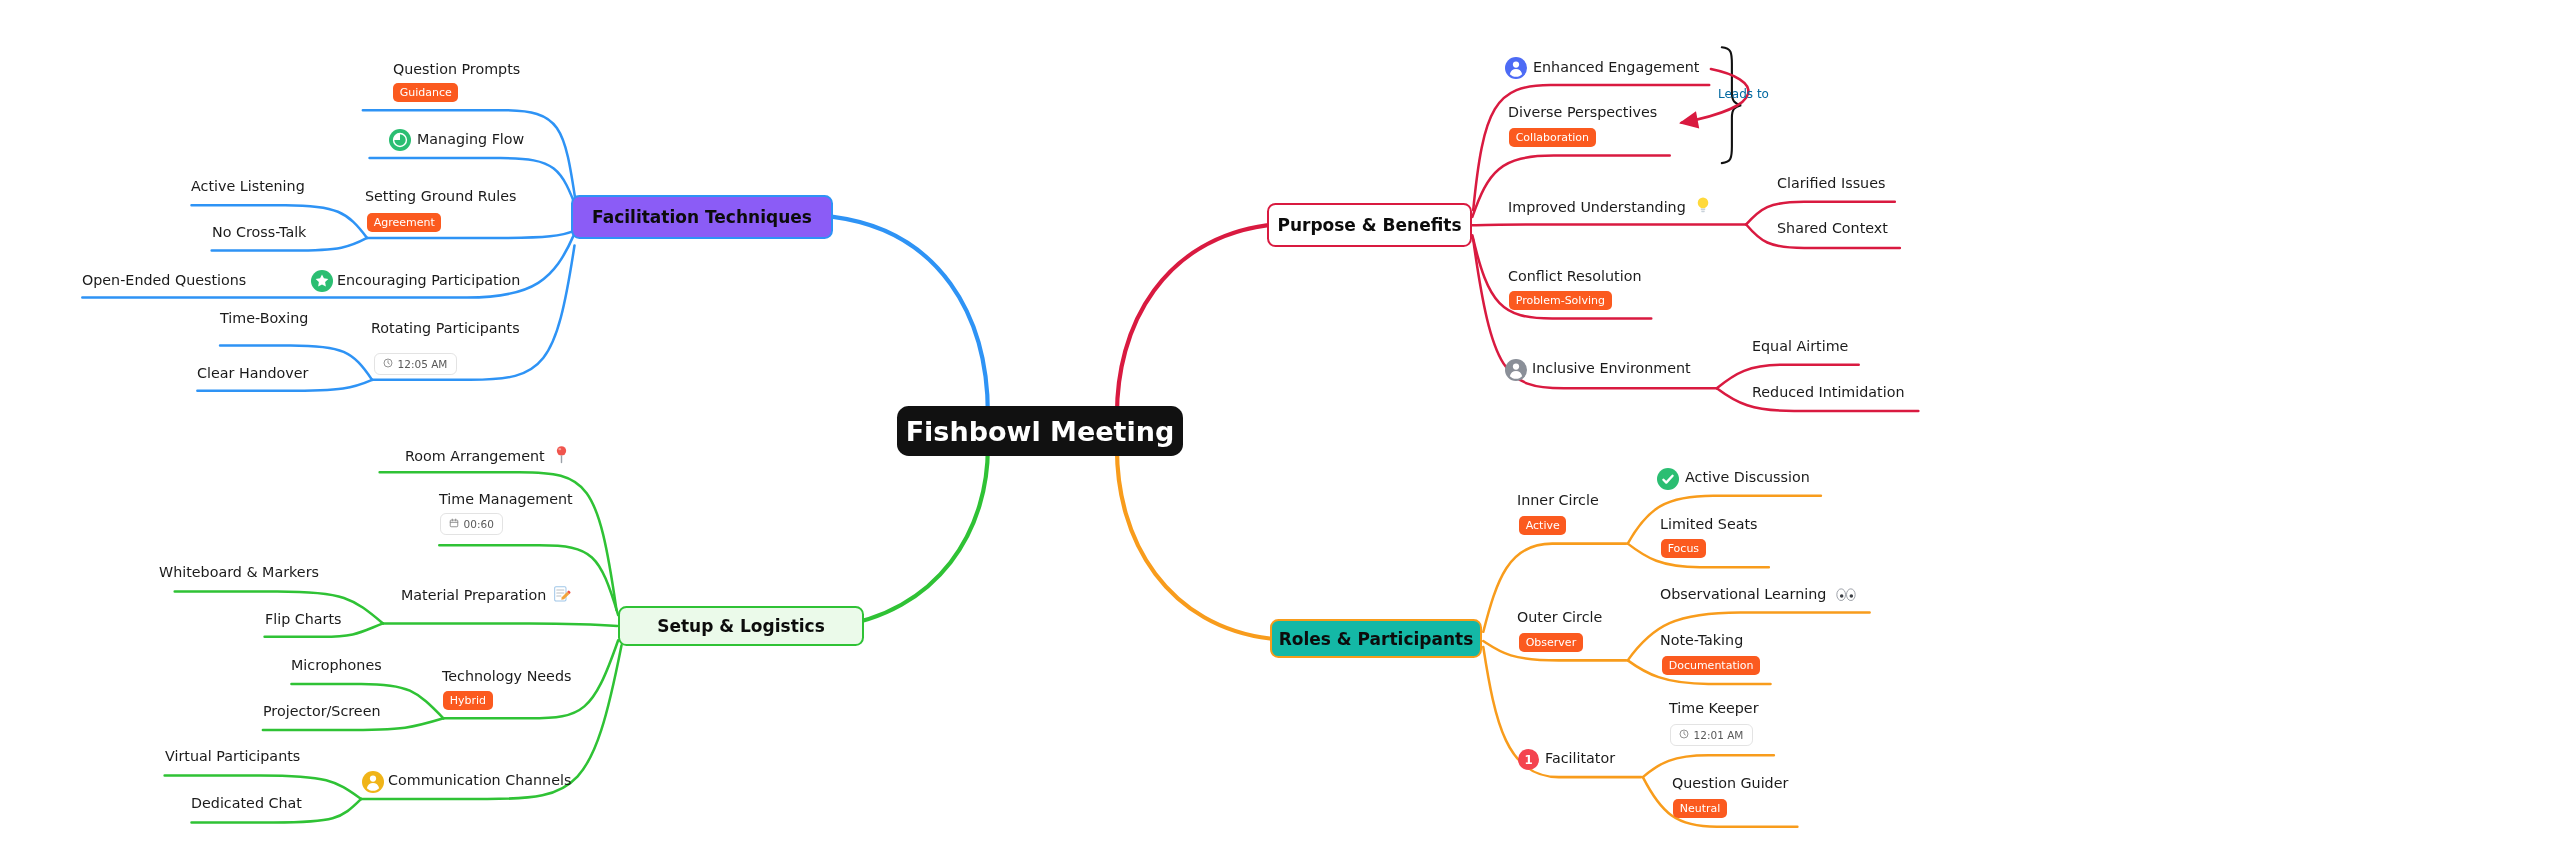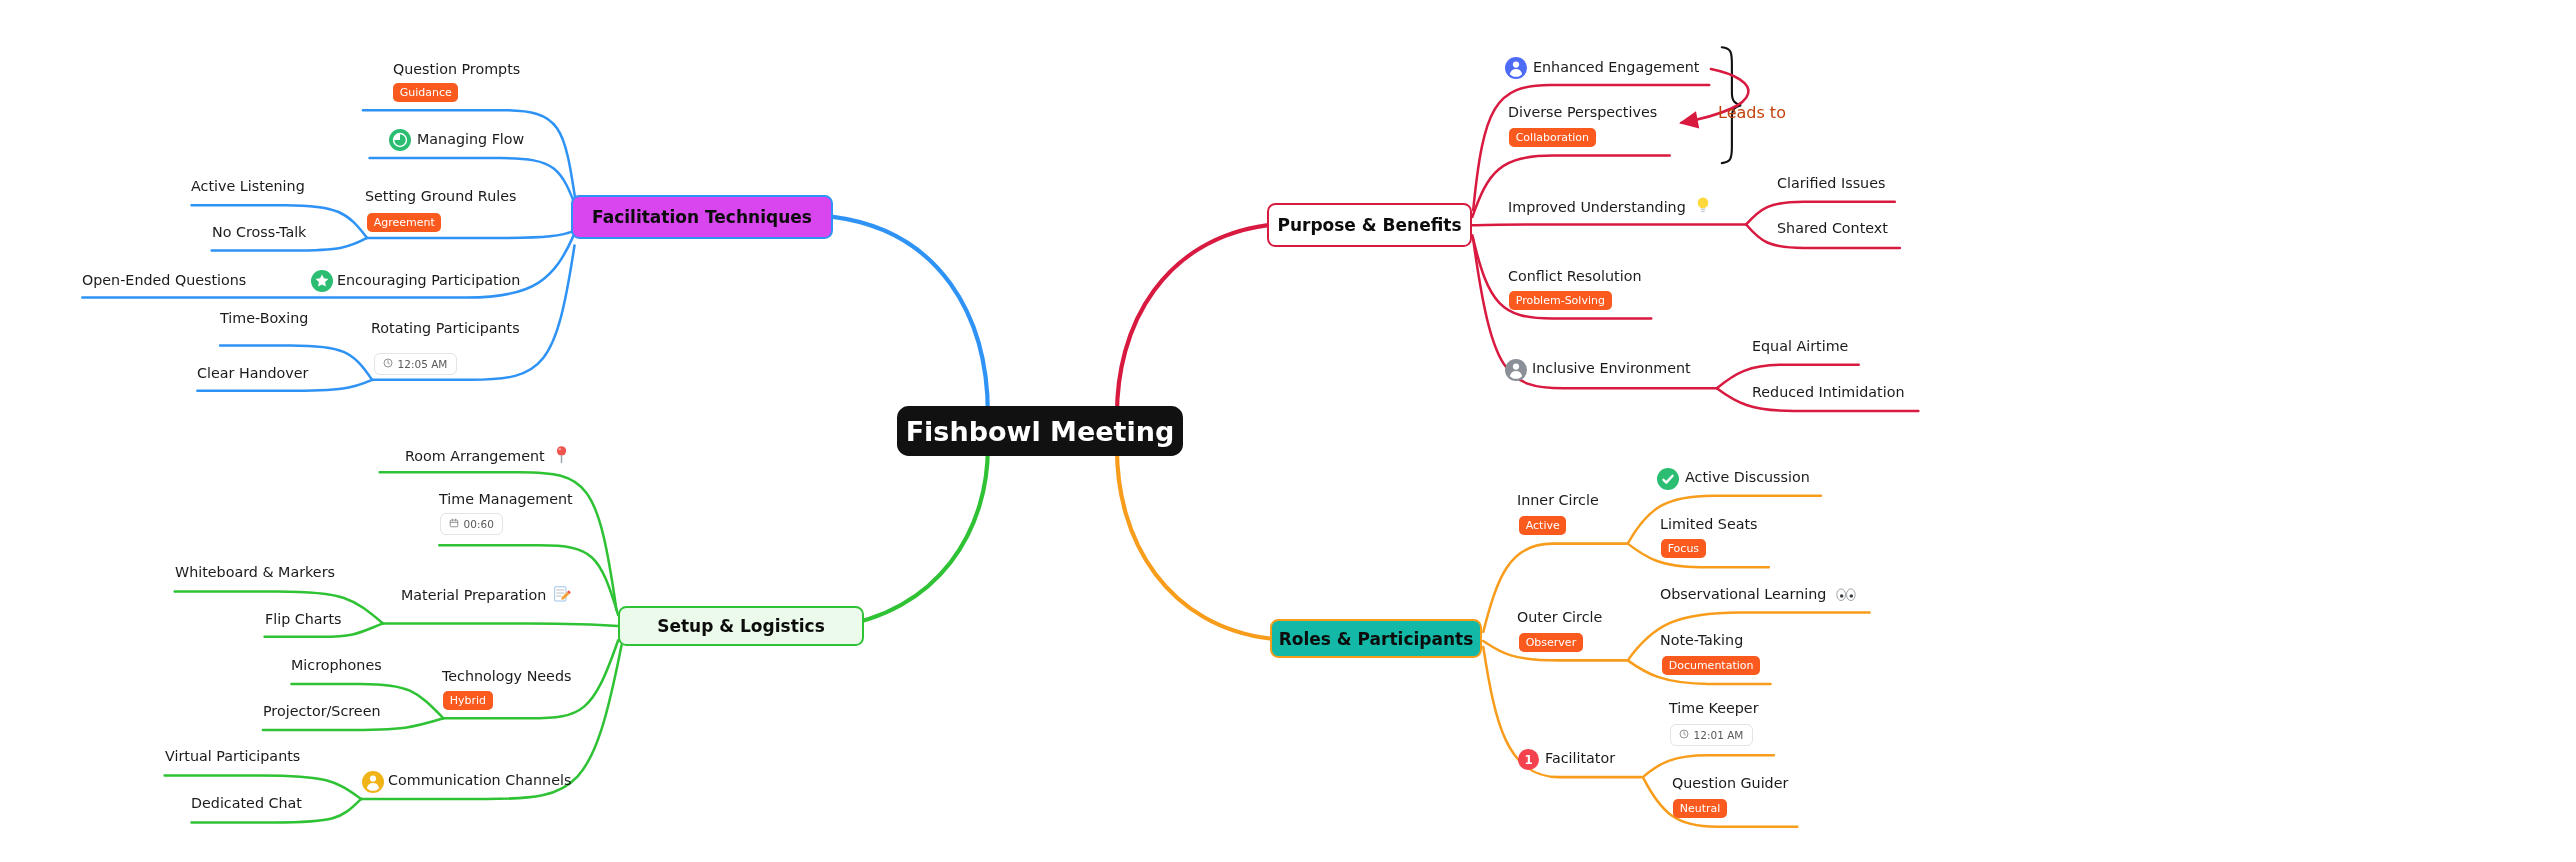--- a/index.html
+++ b/index.html
@@ -3,38 +3,38 @@
 <meta charset="utf-8">
 <style>
   html,body{margin:0;padding:0;background:#fff;}
   #canvas{position:relative;width:2576px;height:863px;background:#ffffff;overflow:hidden;
           font-family:"DejaVu Sans","Liberation Sans",sans-serif;}
   #edges{position:absolute;left:0;top:0;}
   .label{position:absolute;font-size:14.3px;line-height:17.6px;color:#1b1b1b;white-space:nowrap;}
   .topic{position:absolute;display:flex;align-items:center;justify-content:center;
          font-weight:bold;font-size:17px;color:#0c0c0c;border-radius:8.4px;border:2.5px solid #000;
          white-space:nowrap;box-sizing:border-box;}
-  .topic.blue{background:#d946ef;border-color:#2e93f5;}
+  .topic.blue{background:#8b5cf6;border-color:#2e93f5;}
   .topic.red{background:#ffffff;border-color:#d91a40;}
   .topic.green{background:#ebfaea;border-color:#2fc235;}
   .topic.orange{background:#14b8a6;border-color:#f89c1c;}
   .central{position:absolute;display:flex;align-items:center;justify-content:center;
            background:#111111;color:#ffffff;font-weight:bold;font-size:27px;border-radius:11.8px;
            white-space:nowrap;box-sizing:border-box;}
   .tag{position:absolute;background:#fb5a1f;color:#ffffff;font-size:11px;line-height:11px;
        padding:4.2px 6.7px;border-radius:5px;white-space:nowrap;}
   .badge{position:absolute;background:#ffffff;border:0.8px solid #e3e3e3;color:#595959;
          font-size:10.5px;line-height:10.5px;padding:4.2px 8.4px;border-radius:5.9px;
          display:flex;align-items:center;gap:4.2px;white-space:nowrap;}
   .icirc{position:absolute;width:22px;height:22px;}
   .numcirc{position:absolute;width:21px;height:21px;border-radius:50%;background:#f4434f;
            color:#fff;font-size:11.8px;font-weight:bold;display:flex;align-items:center;justify-content:center;}
   .emo{position:absolute;}
   .summary{position:absolute;width:647px;font-weight:bold;font-size:14px;line-height:18.5px;color:#101010;}
-  .relation{position:absolute;font-size:16px;color:#c2410c;white-space:nowrap;margin-top:16px;}
+  .relation{position:absolute;font-size:12px;color:#0369a1;white-space:nowrap;}
 </style>
 </head>
 <body>
 
 <div id="canvas">
 
   <svg id="edges" width="2576" height="863" viewBox="0 0 3067 1027">
     <defs>
       <marker id="arrowhead" markerWidth="9" markerHeight="8" refX="7" refY="4" orient="auto">
         <path d="M0.5,0.5 L8,4 L0.5,7.5 z" fill="#d91a40"></path>
@@ -166,21 +166,21 @@
 
   <div class="label" style="left:401px;top:587px;">Material Preparation</div>
   <span class="emo" style="left:553px;top:585px;">
     <svg width="17.6" height="18.5" viewBox="0 0 21 22">
         <rect x="2" y="2" width="13.5" height="17" rx="1.5" fill="#fff" stroke="#9fc6e8" stroke-width="1.2"></rect>
         <path d="M4.5 6h8.5M4.5 9.5h8.5M4.5 13h5" stroke="#b9bfc6" stroke-width="1.2" stroke-linecap="round"></path>
         <path d="M10.5 14.5l6.5-6.5 2.6 2.6-6.5 6.5-3.2.6z" fill="#f2a43c"></path>
         <path d="M17 8l2.6 2.6 .9-.9a1.3 1.3 0 0 0 0-1.8l-.8-.8a1.3 1.3 0 0 0-1.8 0z" fill="#ef4d3d"></path>
       </svg>
   </span>
-  <div class="label" style="left:175px;top:564px;text-align:center;">Whiteboard &amp; Markers</div>
+  <div class="label" style="left:159px;top:564px;text-align:center;">Whiteboard &amp; Markers</div>
   <div class="label" style="left:265px;top:611px;">Flip Charts</div>
 
   <div class="label" style="left:442px;top:668px;">Technology Needs</div>
   <div class="tag" style="left:443px;top:691px;">Hybrid</div>
   <div class="label" style="left:291px;top:657px;">Microphones</div>
   <div class="label" style="left:263px;top:703px;">Projector/Screen</div>
 
   <span class="icirc" style="left:362px;top:771px;">
     <svg width="22" height="22" viewBox="0 0 24 24">
         <circle cx="12" cy="12" r="12" fill="#f0b418"></circle>

